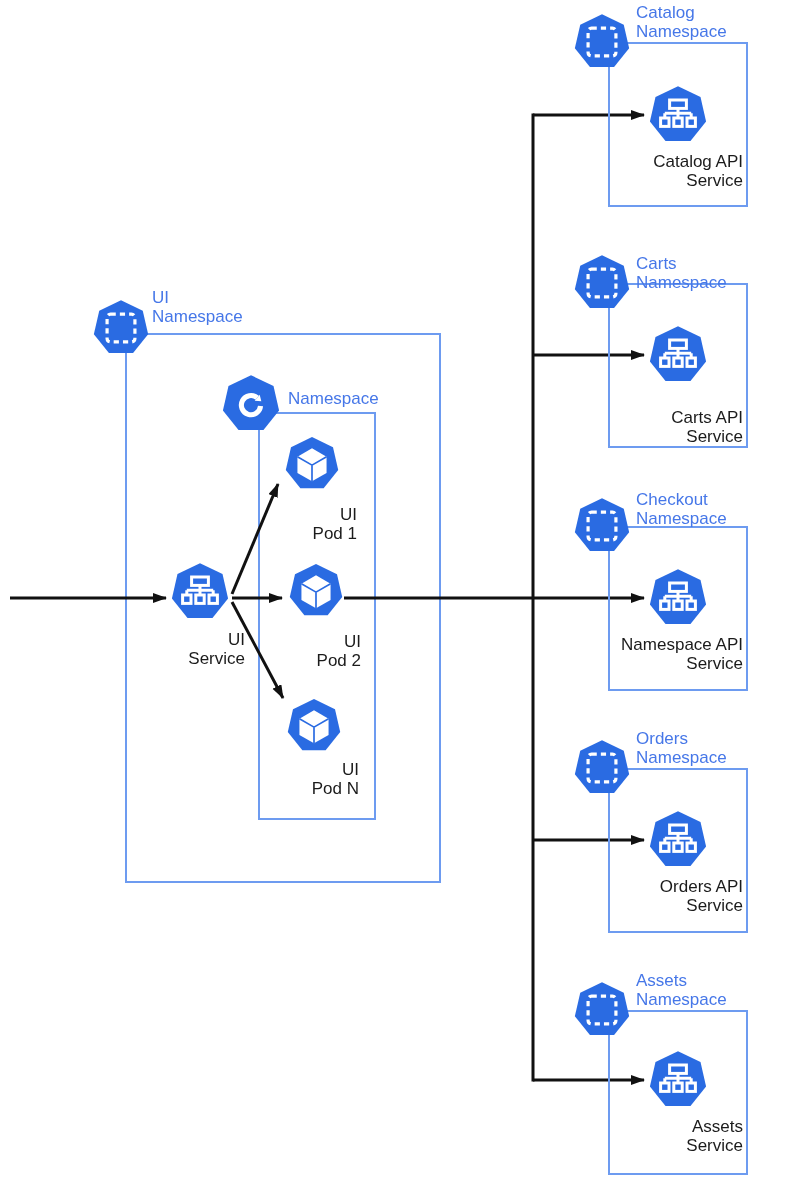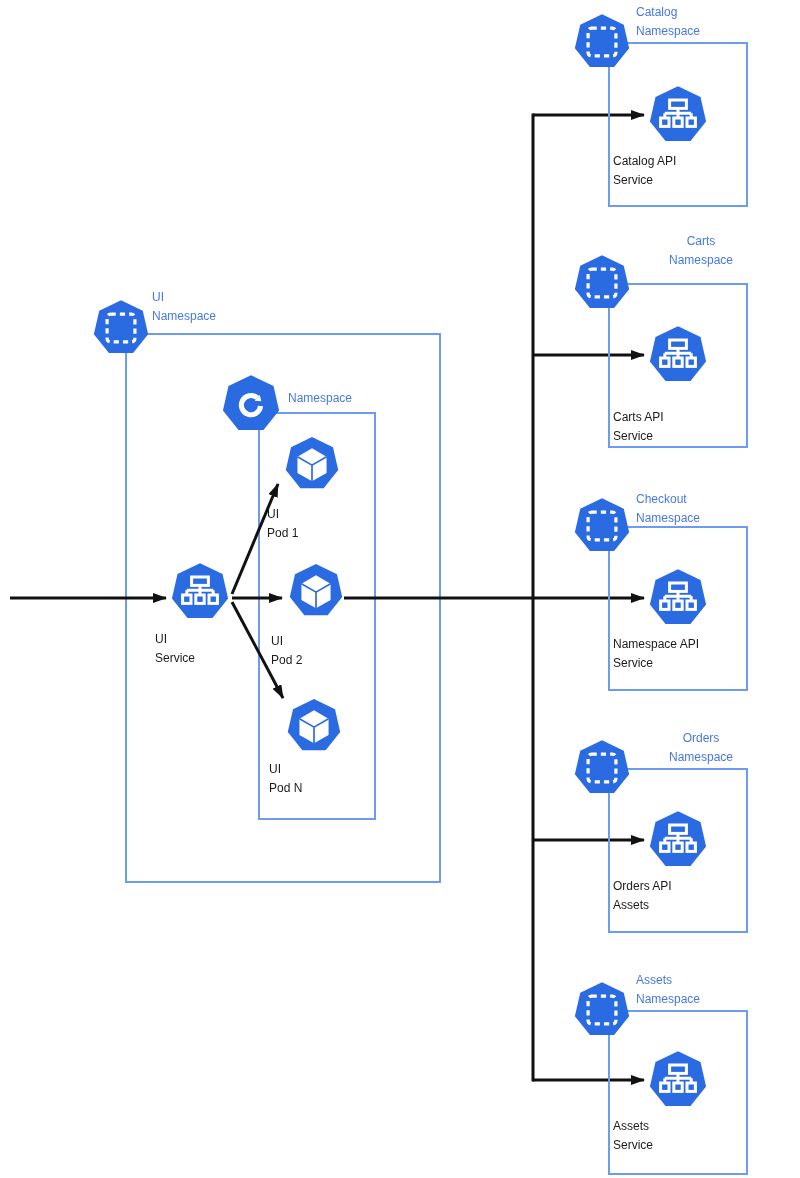--- a/index.html
+++ b/index.html
@@ -2,24 +2,24 @@
 <html><head>
 <meta charset="utf-8">
 <style>
   html,body{margin:0;padding:0;background:#ffffff;}
   .canvas{
     position:relative;width:800px;height:1178px;background:#fff;overflow:hidden;
     font-family:"Liberation Sans",sans-serif;
     --k8s-blue:#2A6BE2; --border-blue:#6D9BF0; --label-blue:#4677E8; --arrow-black:#111111;
   }
   .box{position:absolute;border:2px solid var(--border-blue);box-sizing:border-box;background:transparent;}
-  .label{position:absolute;font-size:12px;line-height:19px;white-space:pre-line;}
+  .label{position:absolute;font-size:17px;line-height:19px;white-space:pre-line;}
   .blue{color:var(--label-blue);}
   .dark{color:#1b1b1b;}
-  .center{text-align:left;}
+  .center{text-align:right;}
   .icon{position:absolute;display:block;}
   svg.wires{position:absolute;left:0;top:0;pointer-events:none;}
   .defs{position:absolute;width:0;height:0;}
 </style>
 </head>
 <body>
 
 <div class="canvas" style="--k8s-blue: #2A6BE2; --border-blue: #6D9BF0; --label-blue: #4677E8; --arrow-black: #111111;">
 
   <svg class="defs" aria-hidden="true">
@@ -115,21 +115,21 @@
         <use href="#icon-service"></use>
       </svg>
       <div class="label dark center" style="left: 613px; width: 130px; top: 152px;">Catalog API
 Service</div>
     </div>
     <div>
       <div class="box" style="left: 608px; width: 140px; height: 165px; top: 283px;"></div>
       <svg class="icon" viewBox="0 0 100 100" style="left: 573px; width: 58px; height: 58px; top: 254px;">
         <use href="#icon-namespace"></use>
       </svg>
-      <div class="label blue" style="left: 636px; width: 130px; top: 232px; text-align: center;">Carts
+      <div class="label blue" style="left: 636px; width: 130px; top: 254px;">Carts
 Namespace</div>
       <svg class="icon" viewBox="0 0 100 100" style="left: 648px; width: 60px; height: 60px; top: 325px;">
         <use href="#icon-service"></use>
       </svg>
       <div class="label dark center" style="left: 613px; width: 130px; top: 392px; margin-top: 16px;">Carts API
 Service</div>
     </div>
     <div>
       <div class="box" style="left: 608px; width: 140px; height: 165px; top: 526px;"></div>
       <svg class="icon" viewBox="0 0 100 100" style="left: 573px; width: 58px; height: 58px; top: 497px;">
@@ -141,27 +141,27 @@
         <use href="#icon-service"></use>
       </svg>
       <div class="label dark center" style="left: 613px; width: 130px; top: 635px;">Namespace API
 Service</div>
     </div>
     <div>
       <div class="box" style="left: 608px; width: 140px; height: 165px; top: 768px;"></div>
       <svg class="icon" viewBox="0 0 100 100" style="left: 573px; width: 58px; height: 58px; top: 739px;">
         <use href="#icon-namespace"></use>
       </svg>
-      <div class="label blue" style="left: 636px; width: 130px; top: 729px; text-align: center;">Orders
+      <div class="label blue" style="left: 636px; width: 130px; top: 729px;">Orders
 Namespace</div>
       <svg class="icon" viewBox="0 0 100 100" style="left: 648px; width: 60px; height: 60px; top: 810px;">
         <use href="#icon-service"></use>
       </svg>
       <div class="label dark center" style="left: 613px; width: 130px; top: 877px;">Orders API
-Assets</div>
+Service</div>
     </div>
     <div>
       <div class="box" style="left: 608px; width: 140px; height: 165px; top: 1010px;"></div>
       <svg class="icon" viewBox="0 0 100 100" style="left: 573px; width: 58px; height: 58px; top: 981px;">
         <use href="#icon-namespace"></use>
       </svg>
       <div class="label blue" style="left: 636px; width: 130px; top: 971px;">Assets
 Namespace</div>
       <svg class="icon" viewBox="0 0 100 100" style="left: 648px; width: 60px; height: 60px; top: 1050px;">
         <use href="#icon-service"></use>

